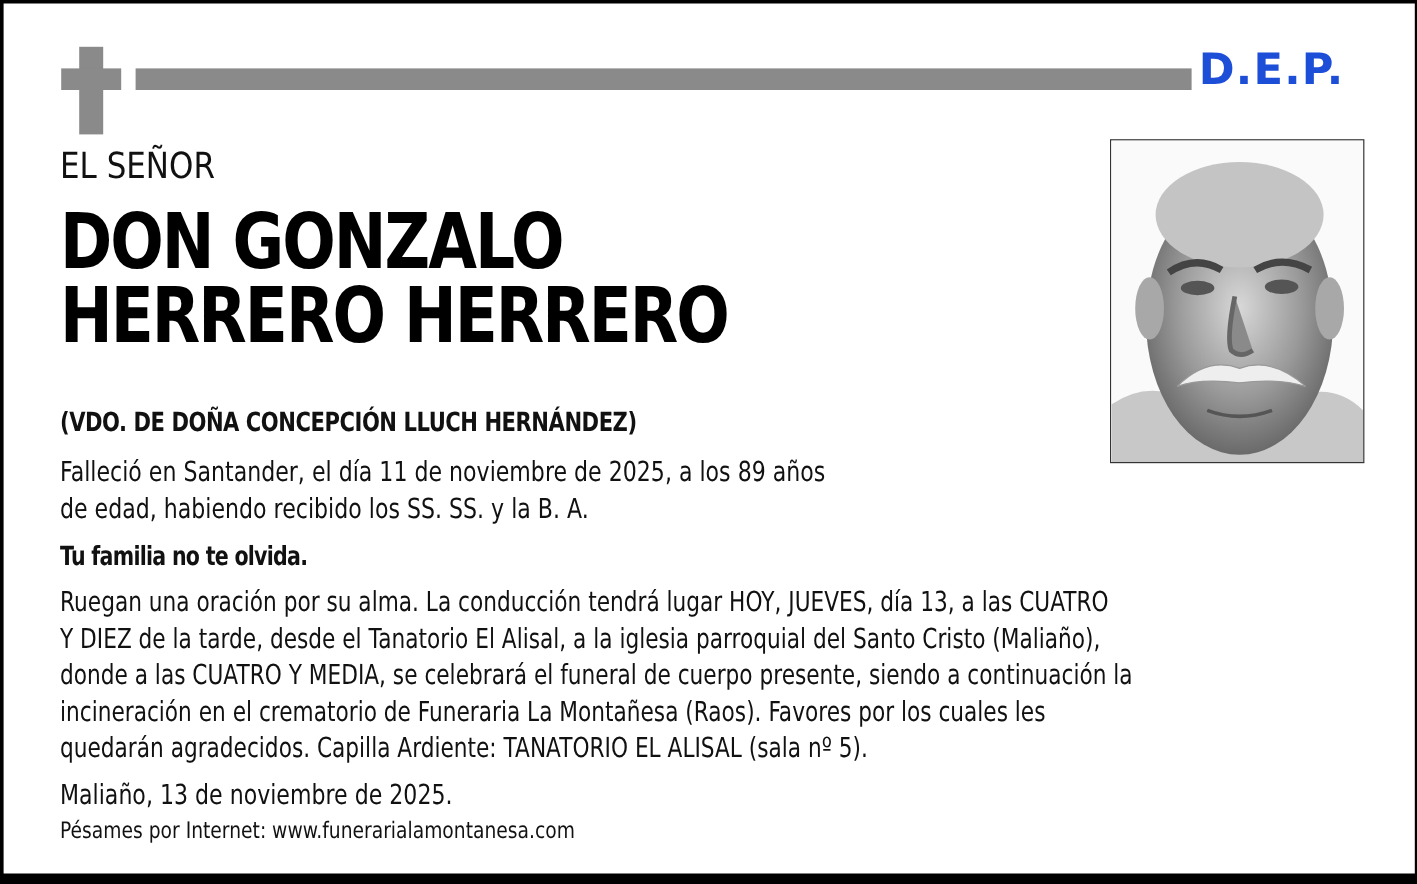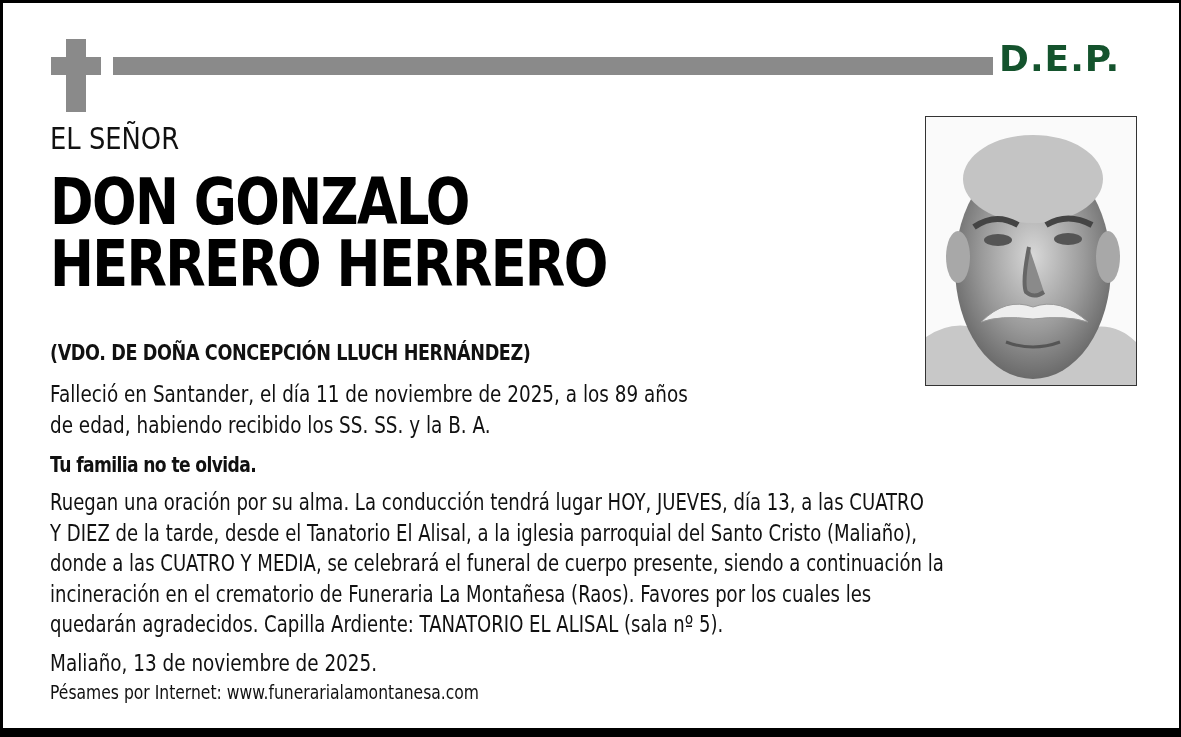--- a/index.html
+++ b/index.html
@@ -10,21 +10,21 @@
       border-top: 3px solid #000; border-left: 3px solid #000;
       border-right: 2px solid #000; border-bottom: 9px solid #000;
       background: #fff;
     }
     .cross-v { position: absolute; left: 63px; top: 36px; width: 20px; height: 73px; background: #8a8a8a; }
     .cross-h { position: absolute; left: 48px; top: 54px; width: 50px; height: 18px; background: #8a8a8a; }
     .rule { position: absolute; left: 110px; top: 54px; width: 880px; height: 18px; background: #8a8a8a; }
     .dep {
       position: absolute; left: 996px; top: 36px;
       font-family: "DejaVu Sans", sans-serif; font-weight: bold; font-size: 36px;
-      color: #14532d; letter-spacing: 1px; line-height: 40px;
+      color: #1d4ed8; letter-spacing: 1px; line-height: 40px;
     }
     .txt { position: absolute; left: 47px; font-family: "DejaVu Sans", sans-serif; color: #111; white-space: nowrap; }
     .condensed { transform-origin: left top; }
     .senor { top: 118px; font-size: 30px; line-height: 36px; transform: scaleX(0.86); }
     .name {
       top: 168px; font-size: 64px; line-height: 62px; font-weight: bold; color: #000;
       transform: scaleX(0.82); letter-spacing: -2px;
     }
     .widower { top: 336px; font-size: 22px; font-weight: bold; line-height: 28px; transform: scaleX(0.80); letter-spacing: -0.5px; }
     .death { top: 376px; font-size: 23px; line-height: 31px; transform: scaleX(0.80); }

